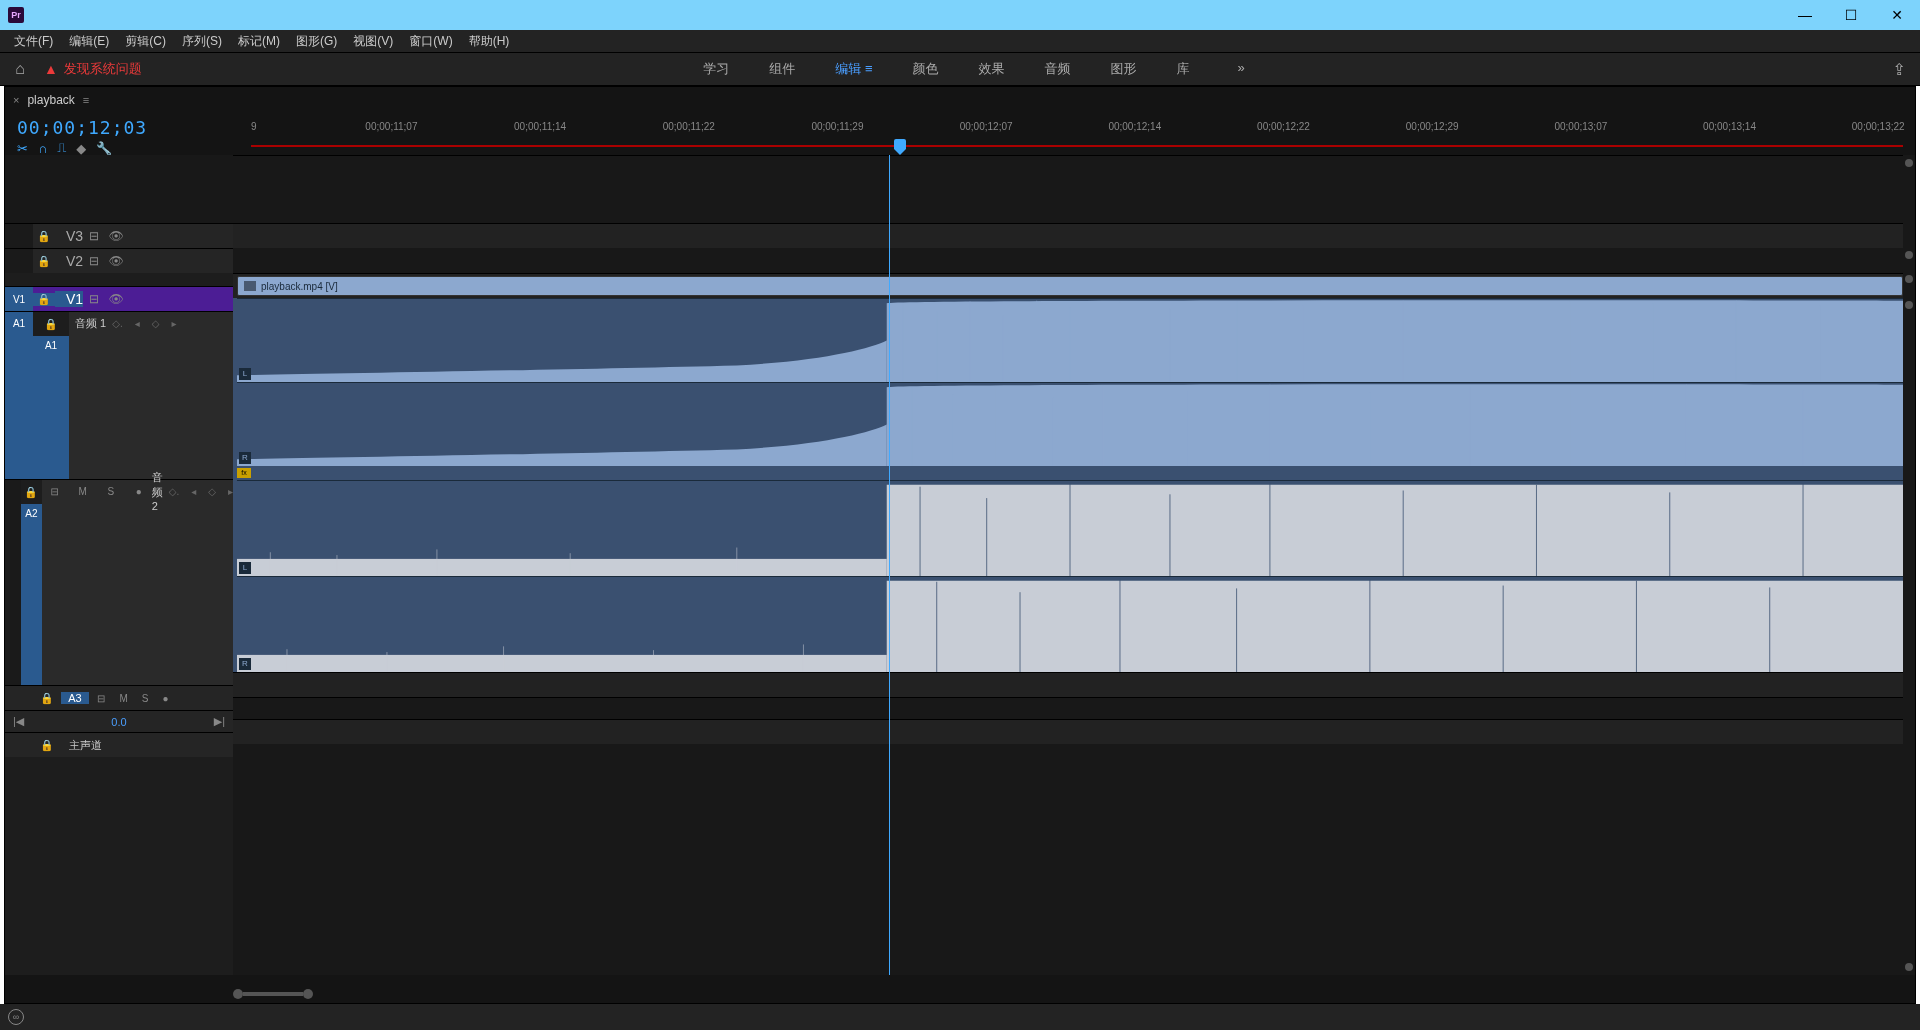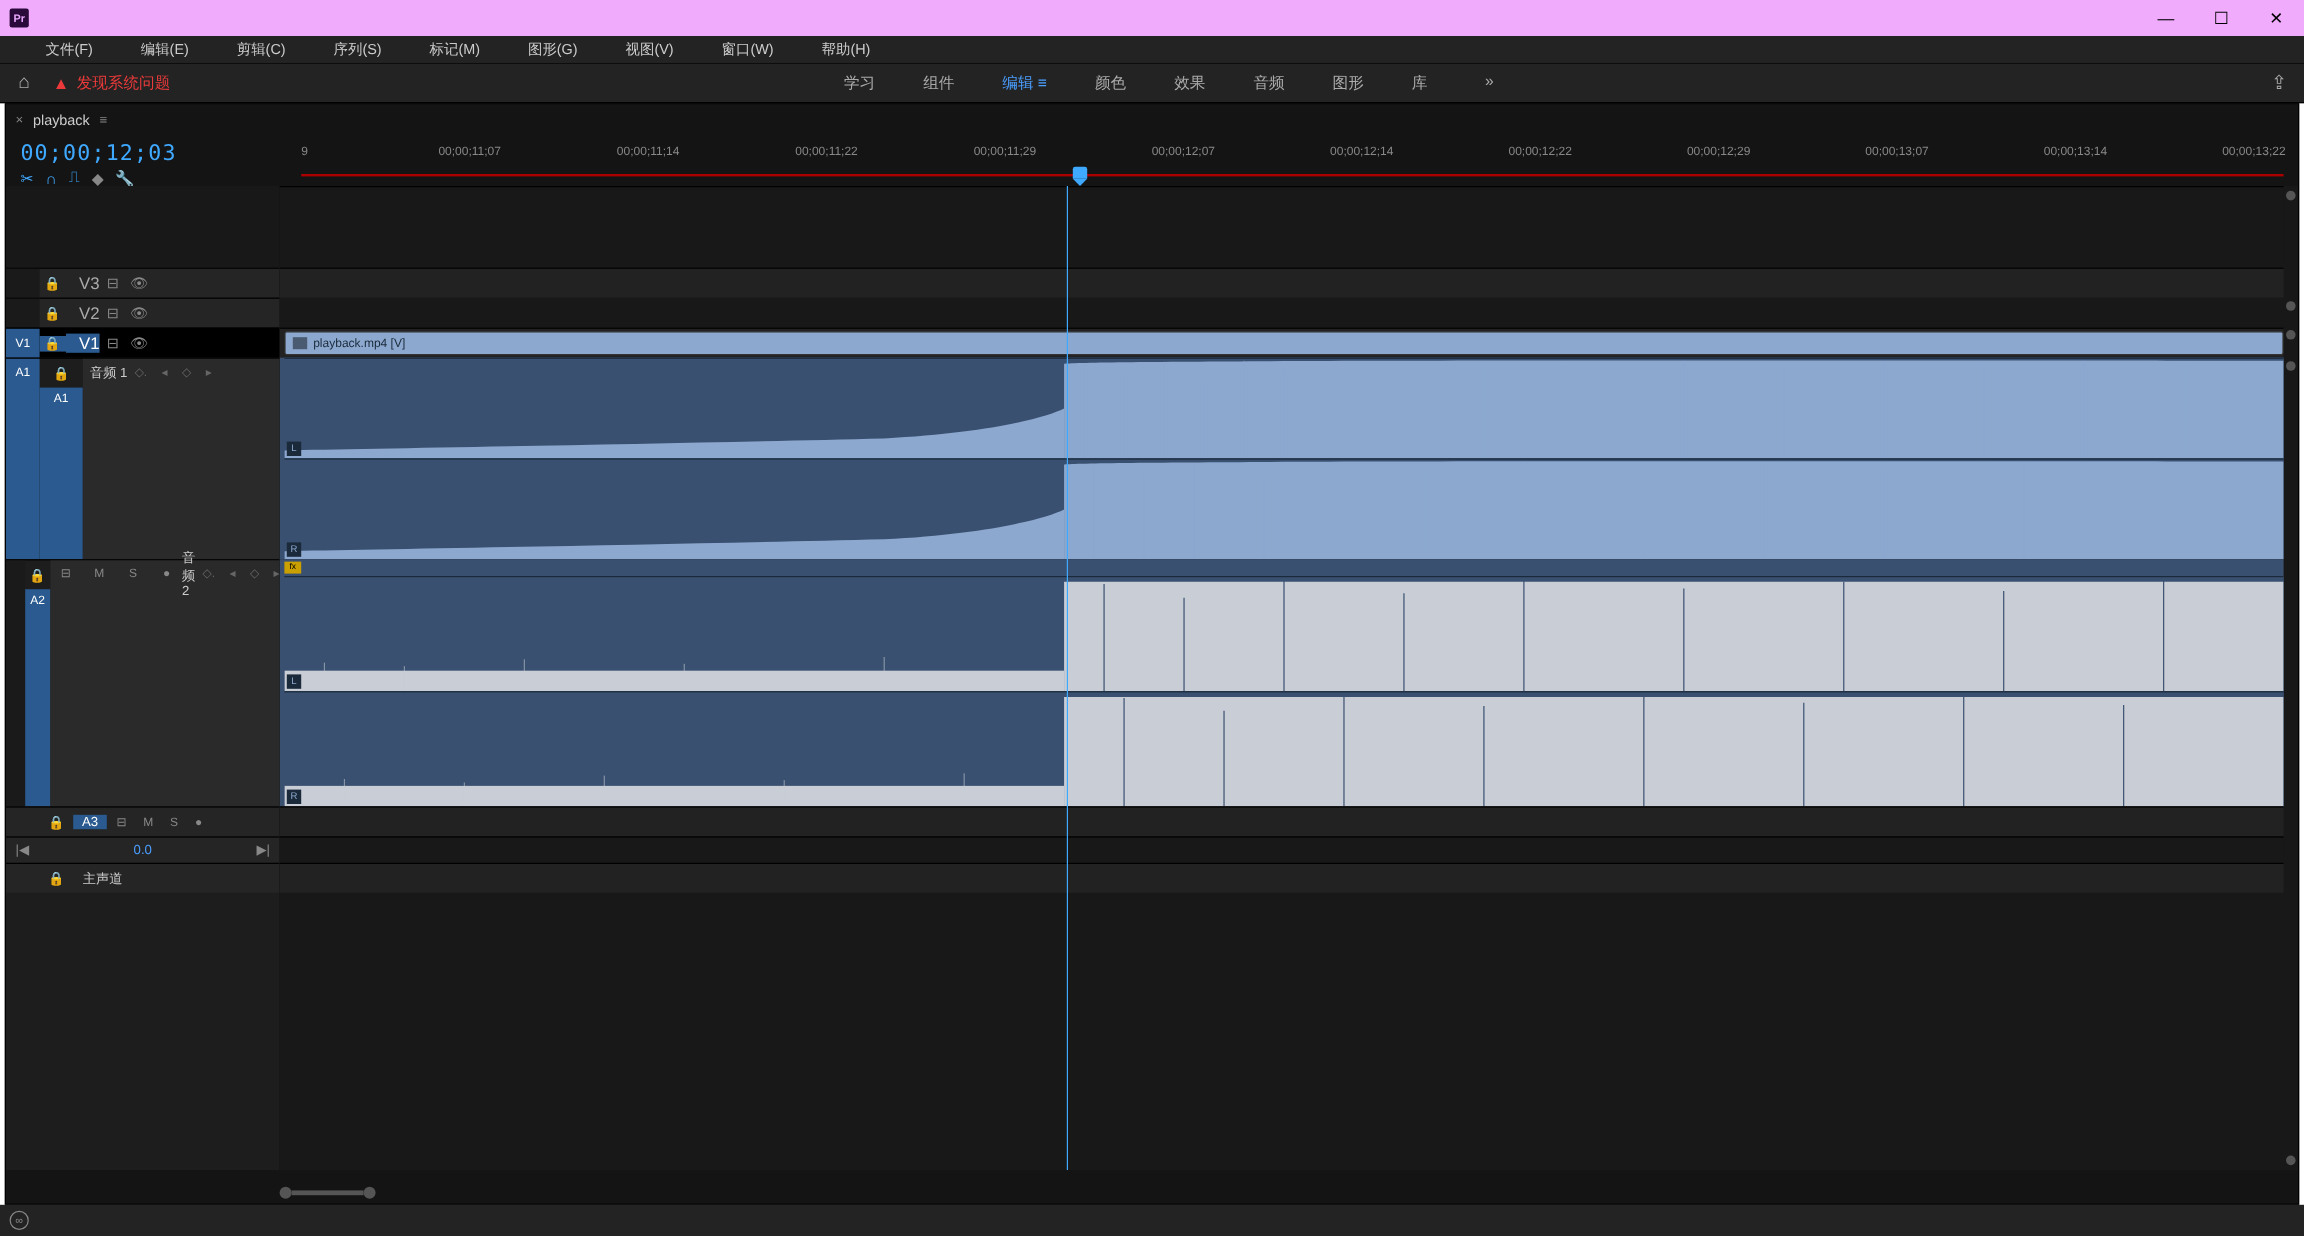--- a/index.html
+++ b/index.html
@@ -1,27 +1,27 @@
 <!DOCTYPE html>
 <html><head>
 <meta charset="utf-8">
 <style>
 * { margin:0; padding:0; box-sizing:border-box; font-family:"Segoe UI",Arial,sans-serif; user-select:none; }
 body { background:#fff; width:1920px; height:1030px; overflow:hidden; }
 
 
-.titlebar { height:30px; background:#f0abfc; display:flex; align-items:center; padding:0 0 0 8px; }
+.titlebar { height:30px; background:#7dd3fc; display:flex; align-items:center; padding:0 0 0 8px; }
 .titlebar .app-icon { width:16px; height:16px; background:#2a0a3a; border-radius:2px; display:flex; align-items:center; justify-content:center; color:#e9a8ff; font-size:9px; font-weight:bold; }
 .titlebar .title-text { font-size:12px; color:#000; margin-left:8px; }
 .titlebar .win-controls { margin-left:auto; display:flex; }
 .titlebar .win-btn { width:46px; height:30px; display:flex; align-items:center; justify-content:center; font-size:14px; color:#000; }
 
 
 .menubar { height:22px; background:#232323; display:flex; align-items:center; padding:0 6px; }
-.menubar .menu-item { color:#ccc; font-size:12px; padding:0 8px; line-height:22px;margin-left:24px; }
+.menubar .menu-item { color:#ccc; font-size:12px; padding:0 8px; line-height:22px; }
 
 
 .wsbar { height:34px; background:#232323; border-top:1px solid #000; border-bottom:1px solid #000; display:flex; align-items:center; }
 .wsbar .home-icon { width:40px; display:flex; justify-content:center; color:#aaa; font-size:16px; }
 .wsbar .alert { color:#ec3a3a; font-size:13px; margin-left:4px; display:flex; align-items:center; gap:6px; }
 .wsbar .alert-icon { color:#ec3a3a; font-size:14px; }
 .wsbar .center-tabs { position:absolute; left:50%; transform:translateX(-50%); display:flex; gap:40px;margin-left:14px; }
 .wsbar .ws-tab { color:#aaa; font-size:13px; }
 .wsbar .ws-tab.active { color:#4a9eff; }
 .wsbar .ws-tab.active::after { content:" ≡"; color:#4a9eff; }
@@ -226,21 +226,21 @@
       </div>
 
       <div class="vtrack-head">
         <div class="src-patch"></div>
         <div class="lock">🔒</div>
         <div class="trk-lbl">V2</div>
         <div class="tgl">⊟</div>
         <div class="tgl">👁</div>
       </div>
 
-      <div class="vtrack-head v1" style="background:#000000;">
+      <div class="vtrack-head v1" style="background:#4c1d95;margin-top:13px;">
         <div class="src-patch" style="background:#2a5a8f; color:#fff; font-size:10px; display:flex; align-items:center; justify-content:center;">V1</div>
         <div class="lock" style="background:#2a5a8f;">🔒</div>
         <div class="trk-lbl active">V1</div>
         <div class="tgl">⊟</div>
         <div class="tgl">👁</div>
       </div>
 
       <div class="atrack-head" style="height:168px;">
         <div class="src-col" style="display:flex;align-items:flex-start;justify-content:center;color:#fff;font-size:10px;padding-top:6px;">A1</div>
         <div class="mid-col">

